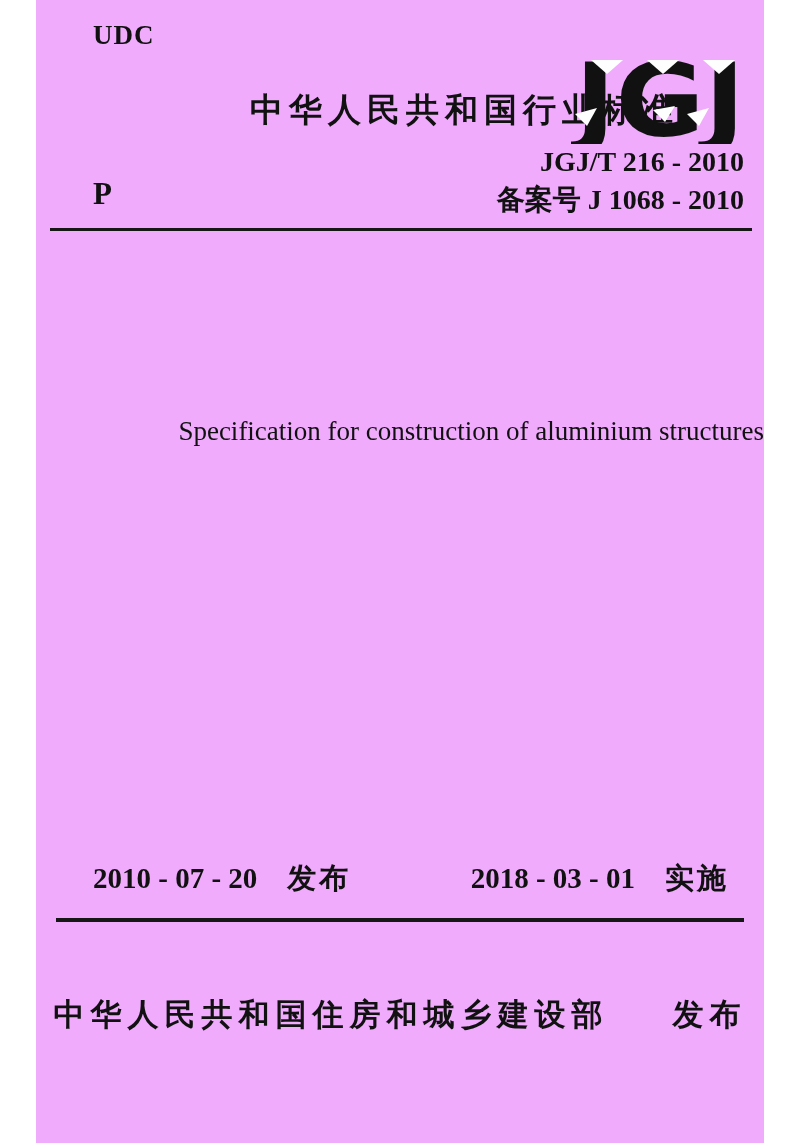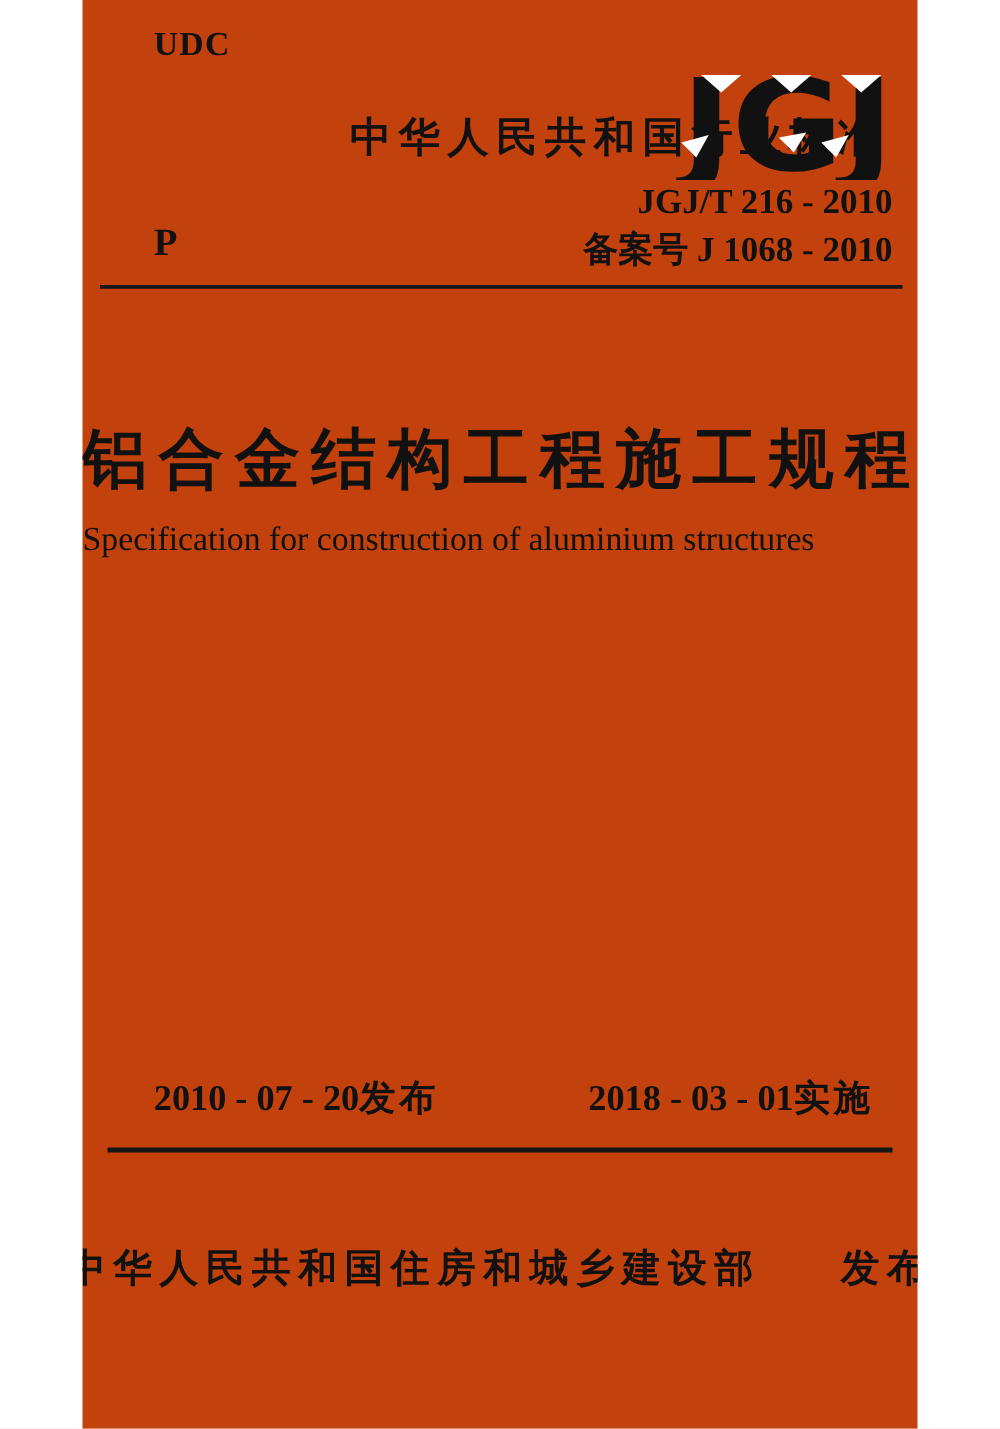--- a/index.html
+++ b/index.html
@@ -2,24 +2,24 @@
 <html><head>
 <meta charset="utf-8">
 <style>
   html, body {
     margin: 0;
     padding: 0;
     background: #ffffff;
   }
   .page {
     position: relative;
-    width: 668px;
+    width: 728px;
     height: 1143px;
     margin: 0 auto;
-    background: #c2410c;
+    background: #f0abfc;
     color: #111111;
     font-family: "Liberation Serif", serif;
     overflow: hidden;
   }
   
   .udc {
     position: absolute;
     left: 57px;
     top: 20px;
     font-family: "Liberation Serif", serif;
@@ -95,39 +95,40 @@
     font-weight: bold;
     font-size: 52px;
     letter-spacing: 9px;
     white-space: nowrap;
   }
   .title-en {
     position: absolute;
     left: 0;
     right: 0;
     top: 416px;
-    text-align: left;
+    text-align: right;
     font-family: "Liberation Serif", serif;
     font-weight: normal;
     font-size: 27px;
     white-space: nowrap;
   }
   
   .dates-row {
     position: absolute;
     left: 57px;
     right: 35px;
     top: 859px;
     display: flex;
     justify-content: space-between;
     align-items: baseline;
   }
   .date-group {
     display: flex;
     align-items: baseline;
+    gap: 30px;
     white-space: nowrap;
   }
   .date-value {
     font-family: "Liberation Serif", serif;
     font-weight: bold;
     font-size: 29px;
   }
   .date-label {
     font-family: "Liberation Sans", sans-serif;
     font-weight: bold;
@@ -180,21 +181,20 @@
       <polygon points="116,66 138,60 128,78" fill="#fefefe"></polygon>
     </svg>
   </div>
 
   <div class="std-number">JGJ/T 216 - 2010</div>
   <div class="record-number">备案号 J 1068 - 2010</div>
   <div class="doc-class">P</div>
 
   <div class="rule-top"></div>
 
-  <div class="title-cn">铝合金结构工程施工规程</div>
   <div class="title-en">Specification for construction of aluminium structures</div>
 
   <div class="dates-row">
     <div class="date-group">
       <span class="date-value">2010 - 07 - 20</span>
       <span class="date-label">发布</span>
     </div>
     <div class="date-group">
       <span class="date-value">2018 - 03 - 01</span>
       <span class="date-label">实施</span>

